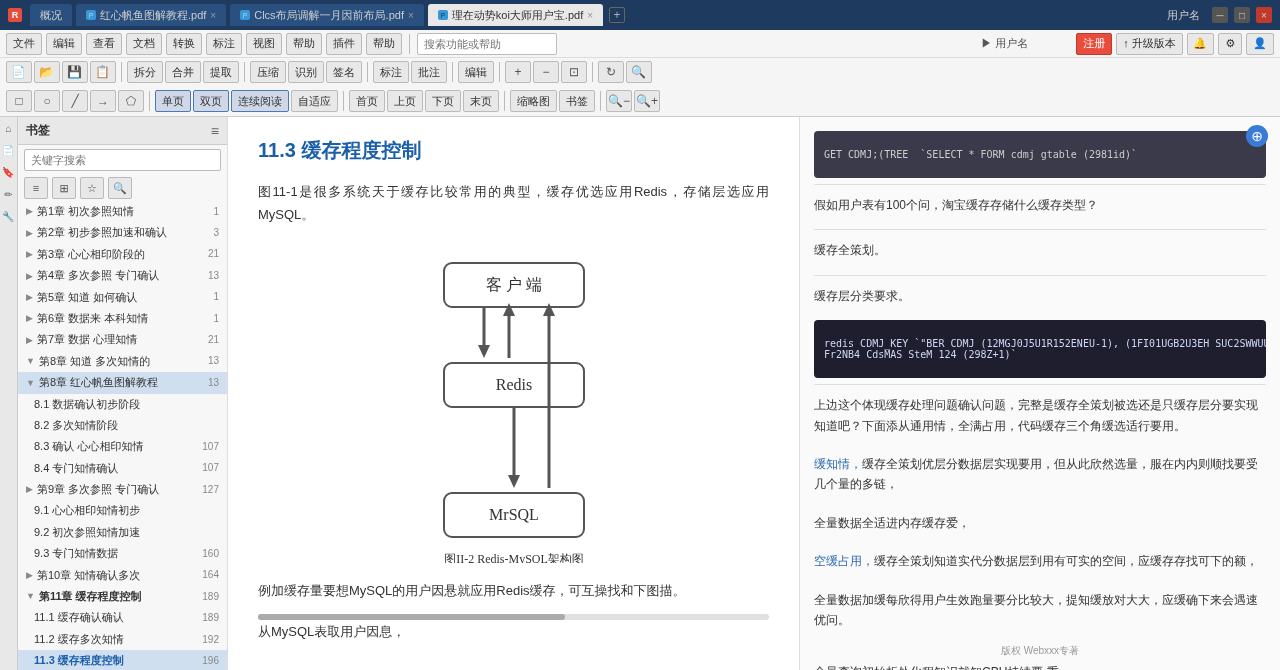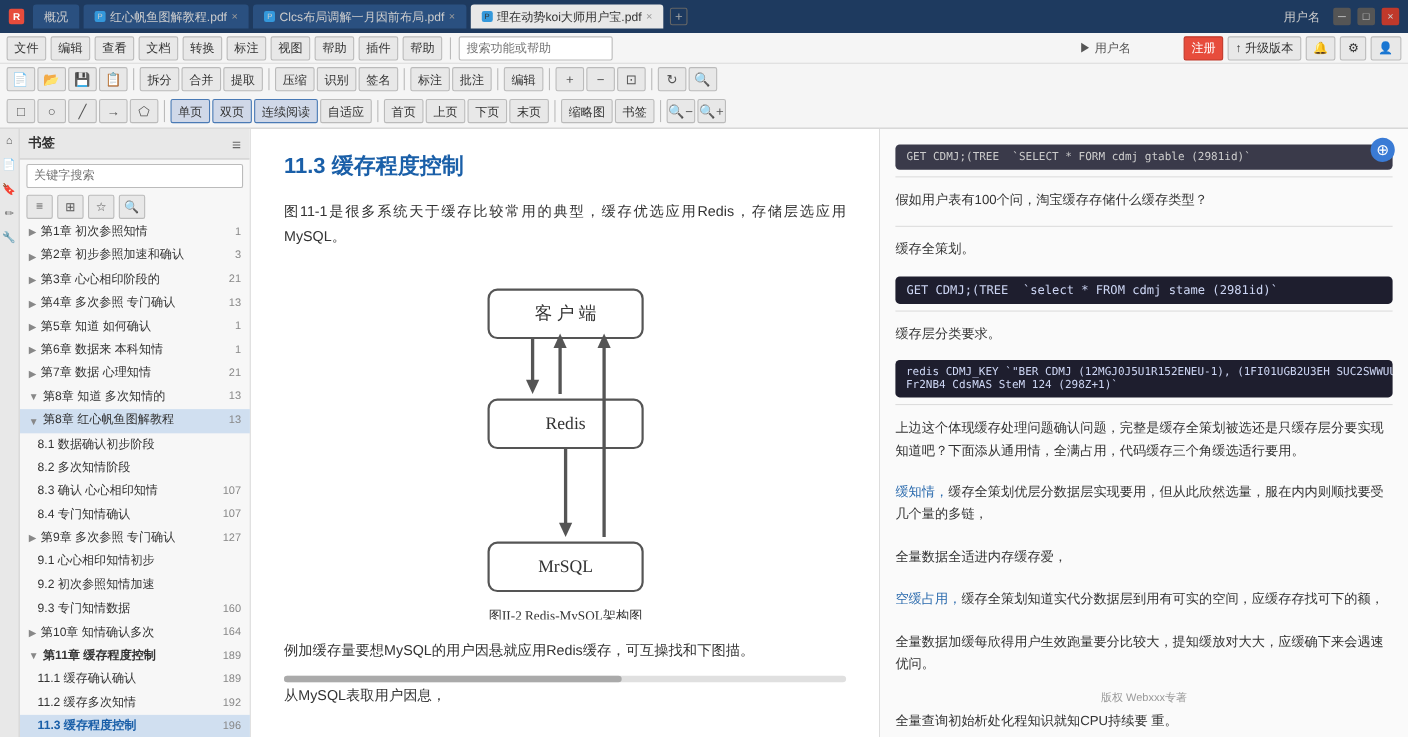--- a/index.html
+++ b/index.html
@@ -282,21 +282,21 @@
     }
     .rp-text {
       font-size: 12px;
       color: #333;
       line-height: 1.7;
       padding: 4px 0;
     }
     .rp-code-block {
       background: #1e1e2e;
       border-radius: 4px;
-      padding: 6px 10px;
+      padding: 18px 10px;
       margin: 4px 0;
       font-family: 'Consolas', monospace;
       font-size: 11px;
       color: #cdd6f4;
       white-space: pre;
       overflow-x: auto;
     }
     .rp-code-block.gray {
       background: #3a3a4a;
     }
@@ -638,21 +638,20 @@
     <div class="rp-block">
       <p class="rp-text">假如用户表有100个问，淘宝缓存存储什么缓存类型？</p>
     </div>
 
     <div class="rp-divider"></div>
 
     <div class="rp-block">
       <p class="rp-text">缓存全策划。</p>
     </div>
 
-    <div class="rp-code-block">GET CDMJ;(TREE  `select * FROM cdmj stame (2981id)`</div>
 
     <div class="rp-divider"></div>
 
     <div class="rp-block">
       <p class="rp-text">缓存层分类要求。</p>
     </div>
 
     <div class="rp-code-block" style="font-size:10px;">redis CDMJ_KEY `"BER CDMJ (12MGJ0J5U1R152ENEU-1), (1FI01UGB2U3EH SUC2SWWUU)
 Fr2NB4 CdsMAS SteM 124 (298Z+1)`</div>
 

